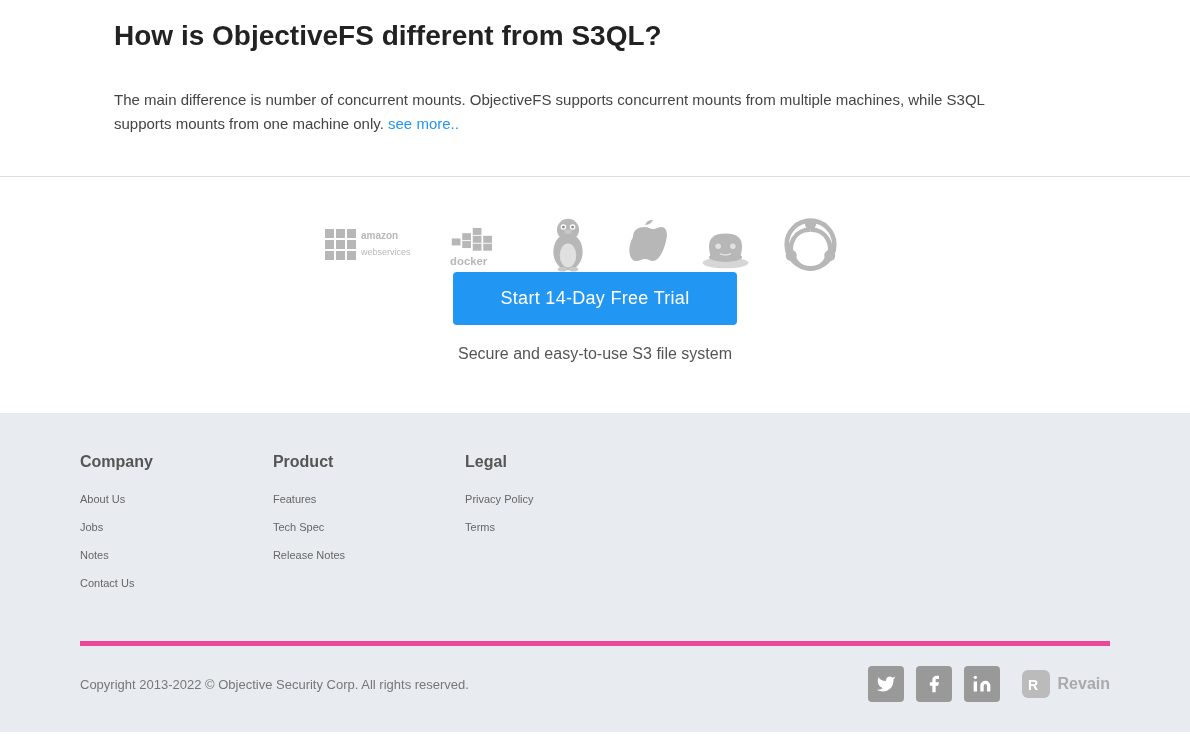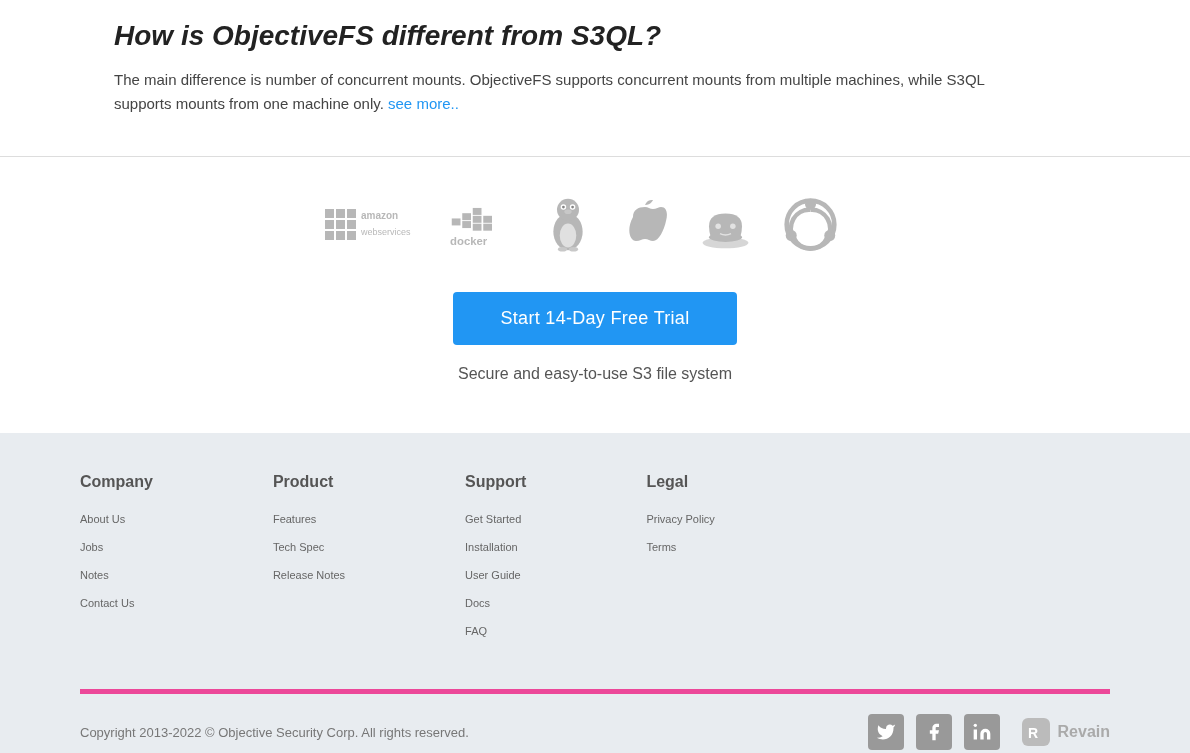--- a/index.html
+++ b/index.html
@@ -7,22 +7,21 @@
 
     .top-section {
       padding: 20px 114px 40px 114px;
       background: #fff;
     }
 
     .top-section h1 {
       font-size: 28px;
       font-weight: 600;
       color: #222;
-      margin-bottom: 16px;
-      font-style: italic;
+      margin-bottom: 36px;
     }
 
     .top-section p {
       font-size: 15px;
       line-height: 1.6;
       color: #444;
       max-width: 880px;
     }
 
     .top-section p a {
@@ -42,21 +41,20 @@
       display: flex;
       flex-direction: column;
       align-items: center;
     }
 
     .logos-row {
       display: flex;
       align-items: center;
       justify-content: space-between;
       gap: 30px;
-      margin-bottom: 40px;
       flex-wrap: wrap;
     }
 
     .logo-item {
       display: flex;
       align-items: center;
       justify-content: center;
       opacity: 0.6;
       filter: grayscale(100%);
     }
@@ -330,30 +328,20 @@
 
     <div class="footer-col">
       <h3>Product</h3>
       <ul>
         <li><a href="#">Features</a></li>
         <li><a href="#">Tech Spec</a></li>
         <li><a href="#">Release Notes</a></li>
       </ul>
     </div>
 
-    <div class="footer-col">
-      <h3>Support</h3>
-      <ul>
-        <li><a href="#">Get Started</a></li>
-        <li><a href="#">Installation</a></li>
-        <li><a href="#">User Guide</a></li>
-        <li><a href="#">Docs</a></li>
-        <li><a href="#">FAQ</a></li>
-      </ul>
-    </div>
 
     <div class="footer-col">
       <h3>Legal</h3>
       <ul>
         <li><a href="#">Privacy Policy</a></li>
         <li><a href="#">Terms</a></li>
       </ul>
     </div>
 
   </div>

